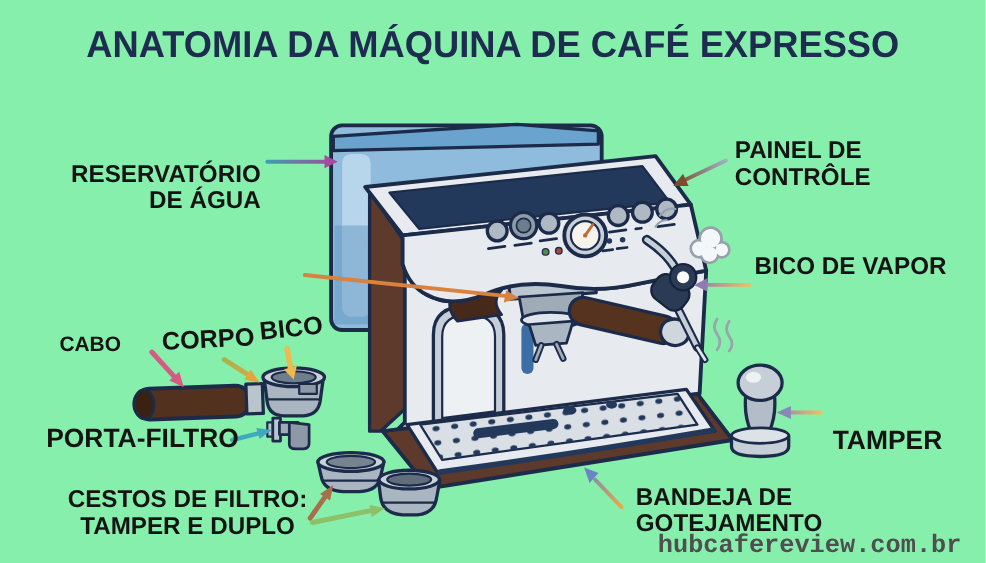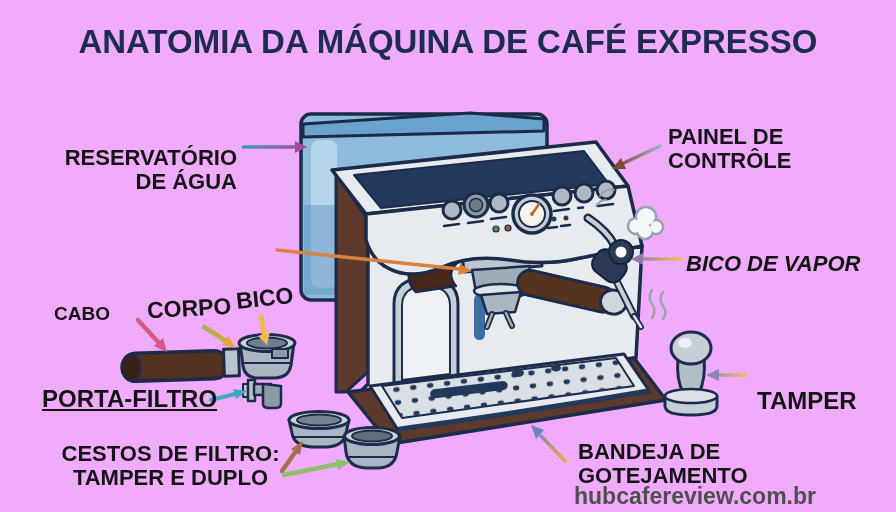--- a/index.html
+++ b/index.html
@@ -1,44 +1,44 @@
 <!DOCTYPE html>
 <html><head>
 <meta charset="utf-8">
 <style>
   html,body{margin:0;padding:0;}
   .canvas{
-    position:relative;width:896px;height:512px;background:#f0abfc;overflow:hidden;
+    position:relative;width:896px;height:512px;background:#86efac;overflow:hidden;
     font-family:"Liberation Sans", sans-serif;
   }
   .title{
     position:absolute;left:50%;top:22px;transform:translateX(-50%) scaleX(.97);
     font-size:34px;font-weight:800;color:#1e2c4f;white-space:nowrap;letter-spacing:0px;
   }
   .subtitle{
     position:absolute;left:50%;top:64px;transform:translateX(-50%);
     font-size:25px;font-weight:400;color:#262626;white-space:nowrap;letter-spacing:1px;
   }
   .label{
     position:absolute;font-weight:800;color:#141414;line-height:1.1;white-space:nowrap;
   }
   .label span{display:block;}
   .lbl-reservoir{left:40px;top:125px;width:197px;text-align:right;font-size:22px;margin-top:21px;}
   .lbl-panel{left:668px;top:125px;font-size:22px;}
   .lbl-group{left:135px;top:229px;width:140px;text-align:center;font-size:22px;}
-  .lbl-steam{left:686px;top:252px;font-size:22px;font-style:italic;}
+  .lbl-steam{left:686px;top:230px;font-size:22px;}
   .lbl-cabo{left:54px;top:304px;font-size:19px;}
   .lbl-corpo{left:147px;top:296px;font-size:23px;transform:rotate(-3deg);}
   .lbl-bico{left:236px;top:286px;font-size:23px;transform:rotate(-6deg);}
-  .lbl-porta{left:42px;top:386px;font-size:24px;text-decoration:underline;}
+  .lbl-porta{left:42px;top:386px;font-size:24px;}
   .lbl-cestos{left:58px;top:442px;width:225px;text-align:center;font-size:22px;}
   .lbl-tamper{left:757px;top:360px;font-size:24px;margin-top:28px;}
   .lbl-bandeja{left:578px;top:440px;font-size:22px;}
   .watermark{
-    position:absolute;left:574px;top:483px;font-size:23px;font-weight:700;color:#4f4f4f;
+    position:absolute;left:598px;top:483px;font-size:23px;font-weight:700;color:#4f4f4f;font-family:Liberation Mono, monospace;
   }
   svg{position:absolute;left:0;top:0;}
 </style>
 </head>
 <body>
 
 <div class="canvas">
 
 <svg width="896" height="512" viewBox="0 0 896 512">
   <defs>

